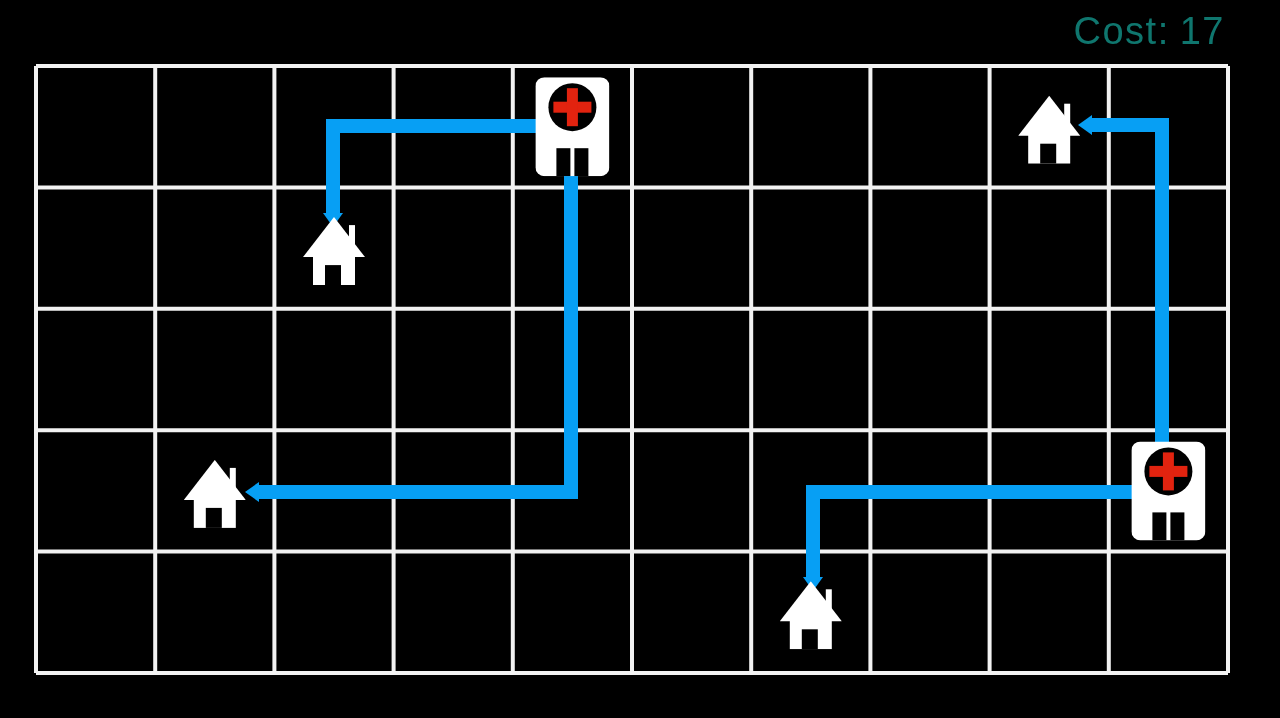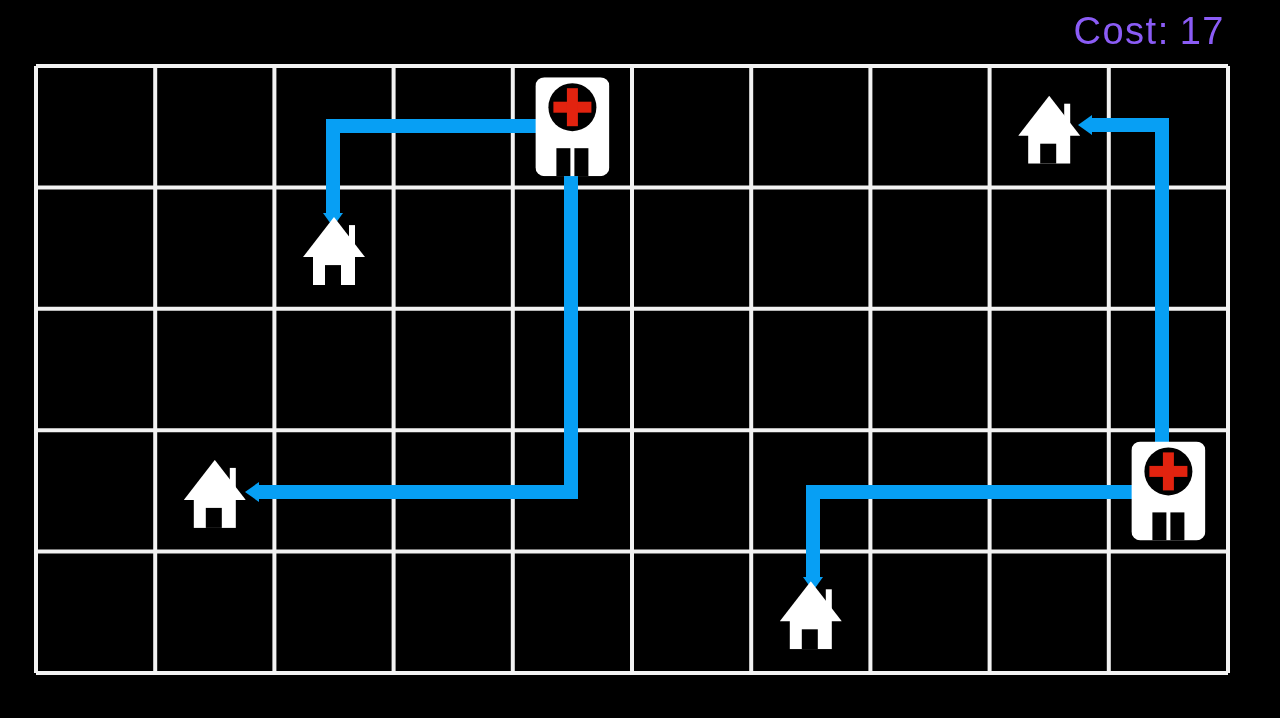--- a/index.html
+++ b/index.html
@@ -29,21 +29,21 @@
     z-index: 2;
   }
   .hud .cost-value { margin-left: 10px; }
   svg.board {
     position: absolute;
     left: 0;
     top: 0;
     z-index: 1;
   }
 </style>
-<style>.bfill{fill:#ffffff;} .cfill{fill:#000000;} .xfill{fill:#e2230f;} .dfill{fill:#000000;} .hud{color:#8b5cf6;} .stage{background:#000000;}</style></head>
+<style>.bfill{fill:#ffffff;} .cfill{fill:#000000;} .xfill{fill:#e2230f;} .dfill{fill:#000000;} .hud{color:#0f766e;} .stage{background:#000000;}</style></head>
 <body>
 
 <div class="stage">
 
   <div class="hud">
     <span class="cost-label">Cost:</span><span class="cost-value">17</span>
   </div>
 
   <svg class="board" width="1280" height="718" viewBox="0 0 1280 718">
     <defs>

